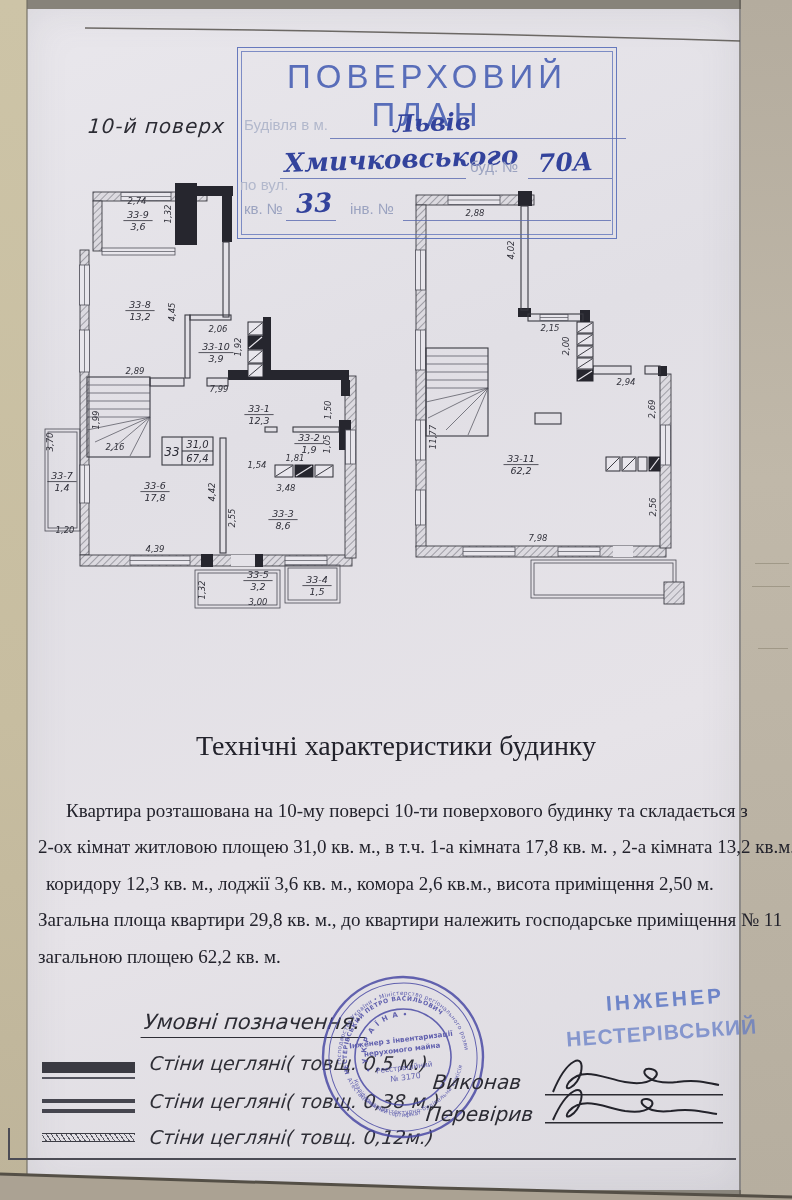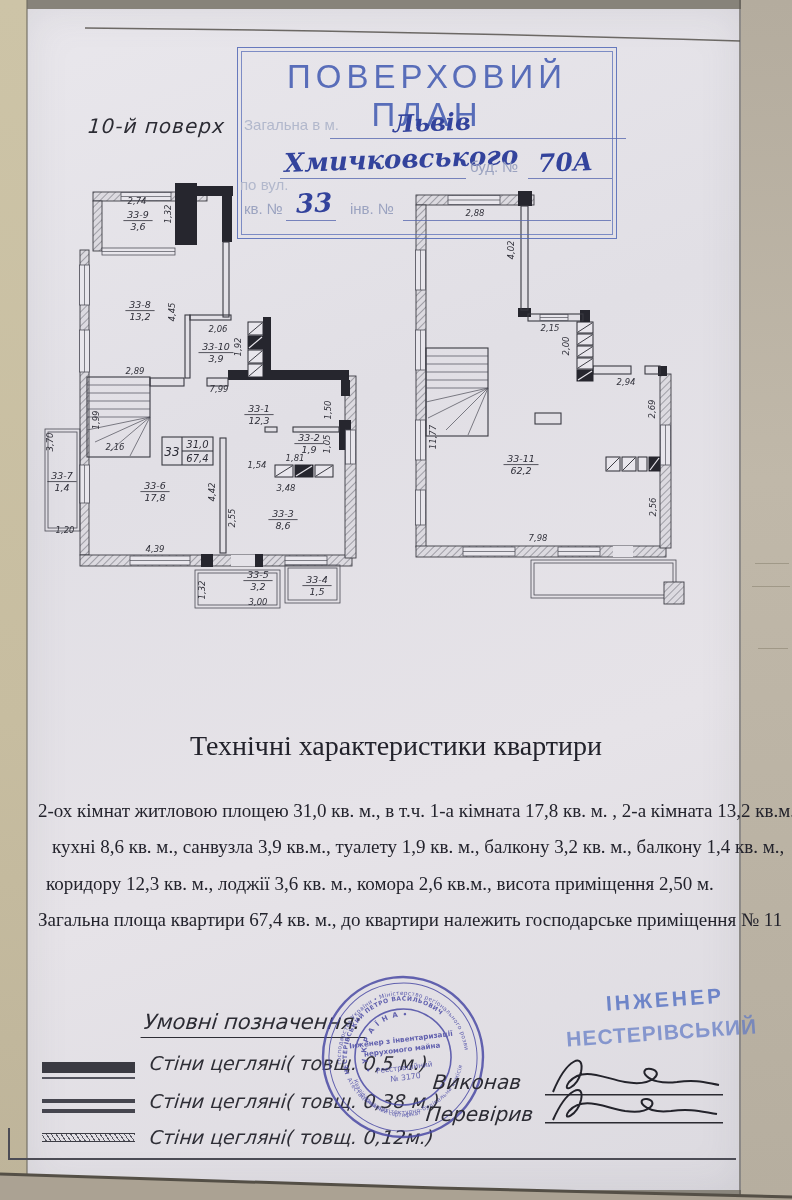--- a/index.html
+++ b/index.html
@@ -378,42 +378,43 @@
           <line x1="95.5" x2="130.5" y1="274.6" y2="274.6"></line>
           <text x="113" y="283.5">62,2</text>
         </g>
         <text class="dim" x="248" y="317" transform="rotate(-90 248 317)">2,56</text>
         <text class="dim" x="130" y="351">7,98</text>
       </g>
   </svg>
 
   <div class="abs titlebox">
     <div class="tb-title">ПОВЕРХОВИЙ ПЛАН</div>
-    <div class="tb-label faint" style="left:6px;top:68px">Загальна в м.</div>
+    <div class="tb-label faint" style="left:6px;top:68px">Будівля в м.</div>
     <div class="tb-line" style="left:92px;top:90px;width:296px"></div>
     <div class="hand" style="left:155px;top:60px;font-size:24px">Львів</div>
     <div class="tb-label faint" style="left:2px;top:128px">по вул.</div>
     <div class="tb-line" style="left:42px;top:130px;width:186px"></div>
     <div class="hand" style="left:46px;top:96px;font-size:26px">Хмичковського</div>
     <div class="tb-label" style="left:232px;top:110px">буд. №</div>
     <div class="tb-line" style="left:290px;top:130px;width:84px"></div>
     <div class="hand" style="left:300px;top:100px;font-size:25px">70А</div>
     <div class="tb-label" style="left:6px;top:152px">кв. №</div>
     <div class="tb-line" style="left:48px;top:172px;width:50px"></div>
     <div class="hand" style="left:58px;top:140px;font-size:26px">33</div>
     <div class="tb-label" style="left:112px;top:152px">інв. №</div>
     <div class="tb-line" style="left:165px;top:172px;width:208px"></div>
   </div>
 
-  <div class="abs tech-heading">Технічні характеристики квартири</div>
+  <div class="abs tech-heading">Технічні характеристики будинку</div>
   <div class="abs para">
+    <div class="ln indent">Квартира розташована на 10-му поверсі 10-ти поверхового будинку та складається з</div>
     <div class="ln">2-ох кімнат житловою площею 31,0 кв. м., в т.ч. 1-а кімната 17,8 кв. м. , 2-а кімната 13,2 кв.м.,</div>
-    <div class="ln" style="padding-left:14px">кухні 8,6 кв. м., санвузла 3,9 кв.м., туалету 1,9 кв. м., балкону 3,2 кв. м., балкону 1,4 кв. м.,</div>
     <div class="ln" style="padding-left:8px">коридору 12,3 кв. м., лоджії 3,6 кв. м., комора 2,6 кв.м., висота приміщення 2,50 м.</div>
-    <div class="ln">Загальна площа квартири 67,4 кв. м., до квартири належить  господарське приміщення № 11</div>
+    <div class="ln">Загальна площа квартири 29,8 кв. м., до квартири належить  господарське приміщення № 11</div>
+    <div class="ln">загальною площею 62,2 кв. м.</div>
   </div>
 
   <div class="abs legend-title">Умовні позначення:</div>
   <div class="abs bar1"></div>
   <div class="abs bar1b"></div>
   <div class="abs bar2"></div>
   <div class="abs bar3"></div>
   <div class="abs legend-item" style="left:150px;top:1052px">Стіни цегляні( товщ. 0,5 м.)</div>
   <div class="abs legend-item" style="left:150px;top:1090px">Стіни цегляні( товщ. 0,38 м.)</div>
   <div class="abs legend-item" style="left:150px;top:1126px">Стіни цегляні( товщ. 0,12м.)</div>

